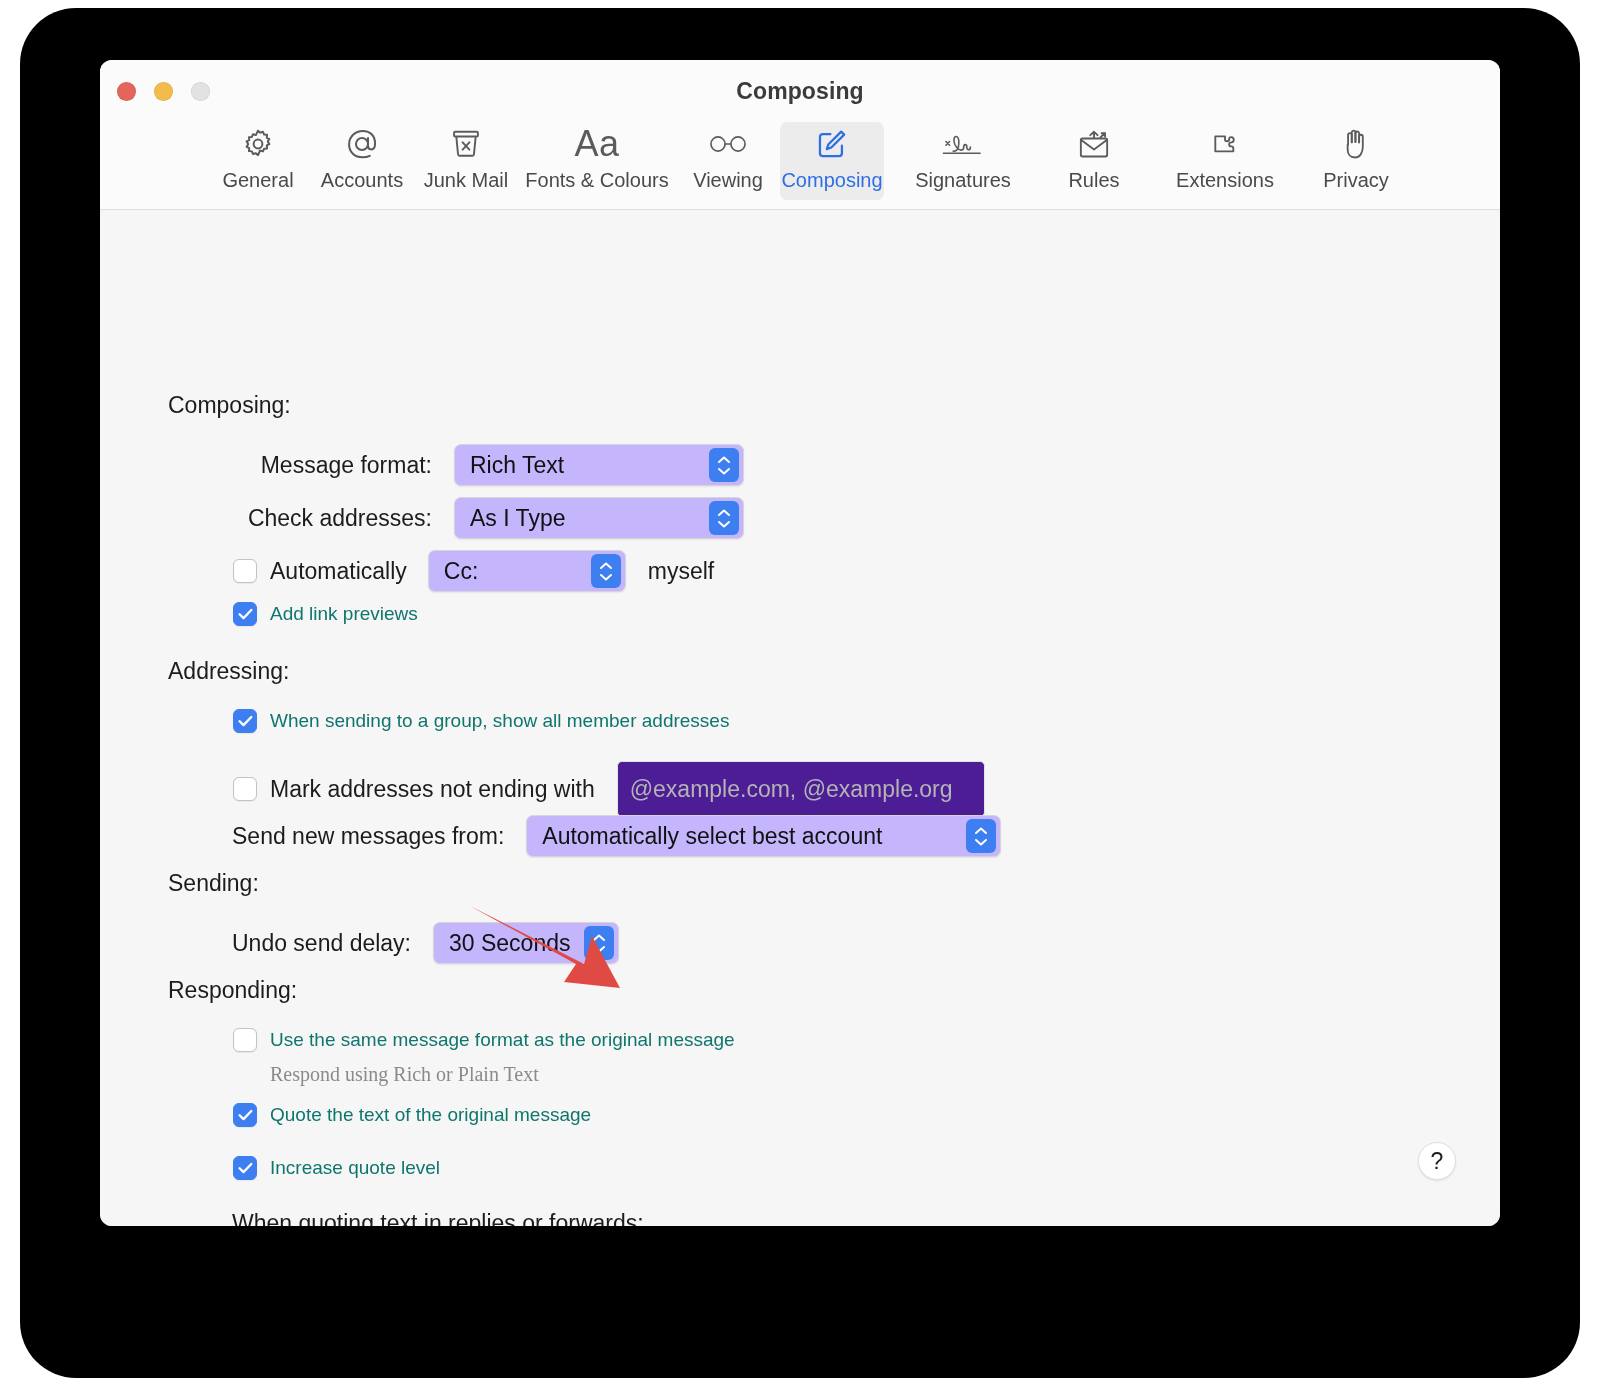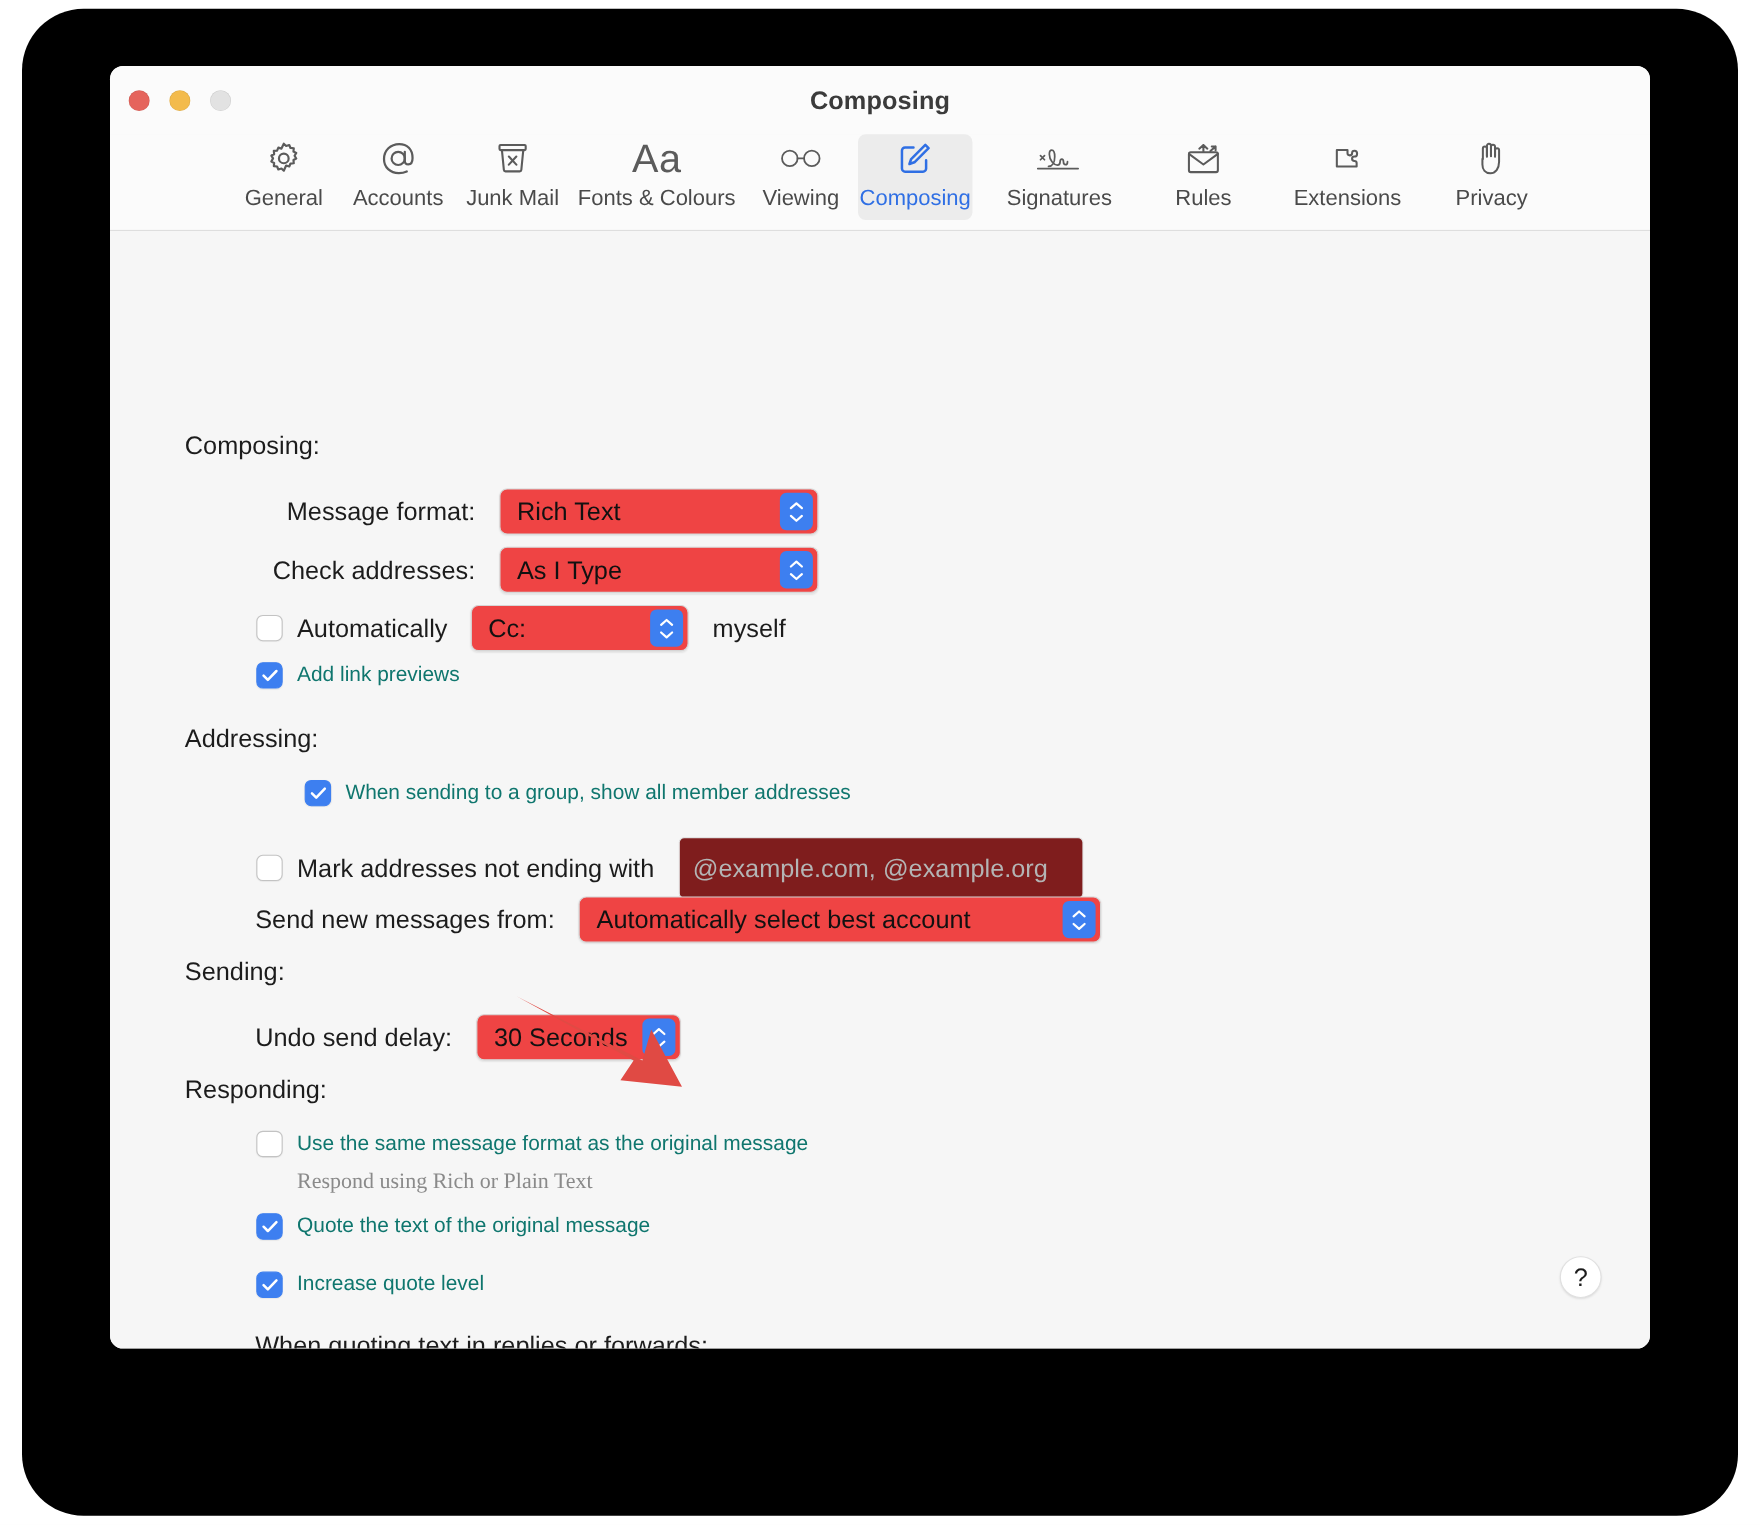--- a/index.html
+++ b/index.html
@@ -123,21 +123,21 @@
   .row {
     position: absolute;
     display: flex;
     align-items: center;
   }
 
   
   .popup {
     position: relative;
     height: 42px;
-    background: #ef4444;
+    background: #c4b5fd;
     border: 1px solid #d6d6d6;
     border-radius: 7px;
     display: flex;
     align-items: center;
     padding-left: 15px;
     box-shadow: 0 1px 1.5px rgba(0,0,0,.07);
     cursor: default;
   }
   .popup .val {
     font-size: 23px;
@@ -155,21 +155,21 @@
     flex-direction: column;
     align-items: center;
     justify-content: center;
     gap: 3px;
   }
   .stepper svg { display: block; }
 
   
   .textfield {
     height: 56px;
-    background: #7f1d1d;
+    background: #4c1d95;
     border: 1px solid #e3e3e3;
     border-radius: 5px;
     display: flex;
     align-items: center;
     padding-left: 12px;
   }
   .textfield .ph {
     font-size: 23px;
     color: #b4b4b4;
     white-space: nowrap;
@@ -418,21 +418,21 @@
       <div class="cbox on">
         <svg width="15" height="12" viewBox="0 0 15 12" fill="none" stroke="#fff" stroke-width="2.3" stroke-linecap="round" stroke-linejoin="round">
             <path d="M1.6 6.2l3.9 3.9L13.3 2"></path>
           </svg>
       </div>
       <div class="txt">Add link previews</div>
     </div>
 
     <div class="group-label" style="left:68px; top:448px;">Addressing:</div>
 
-    <div class="checkline" style="left:133px; top:499px;margin-left:44px;">
+    <div class="checkline" style="left:133px; top:499px;">
       <div class="cbox on">
         <svg width="15" height="12" viewBox="0 0 15 12" fill="none" stroke="#fff" stroke-width="2.3" stroke-linecap="round" stroke-linejoin="round">
             <path d="M1.6 6.2l3.9 3.9L13.3 2"></path>
           </svg>
       </div>
       <div class="txt">When sending to a group, show all member addresses</div>
     </div>
 
     <div class="row" style="left:133px; top:551px;">
       <div class="cbox">

